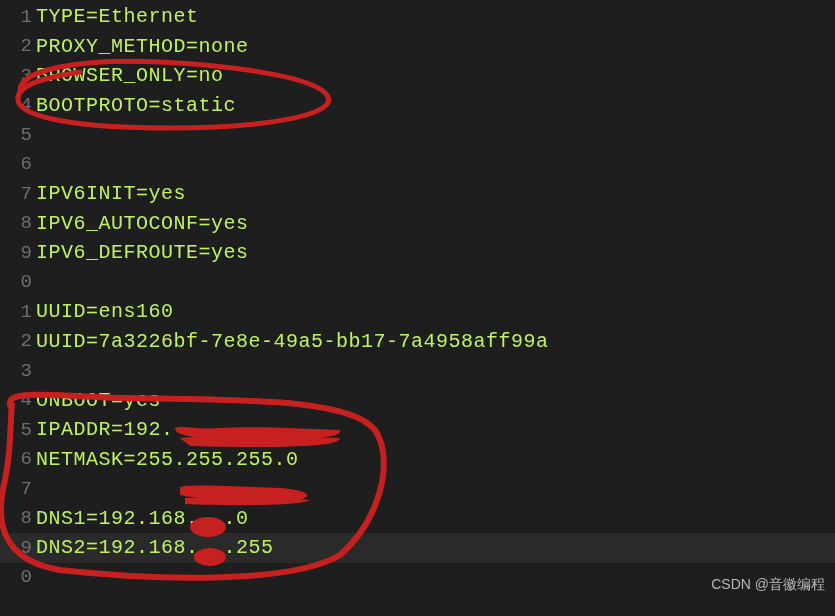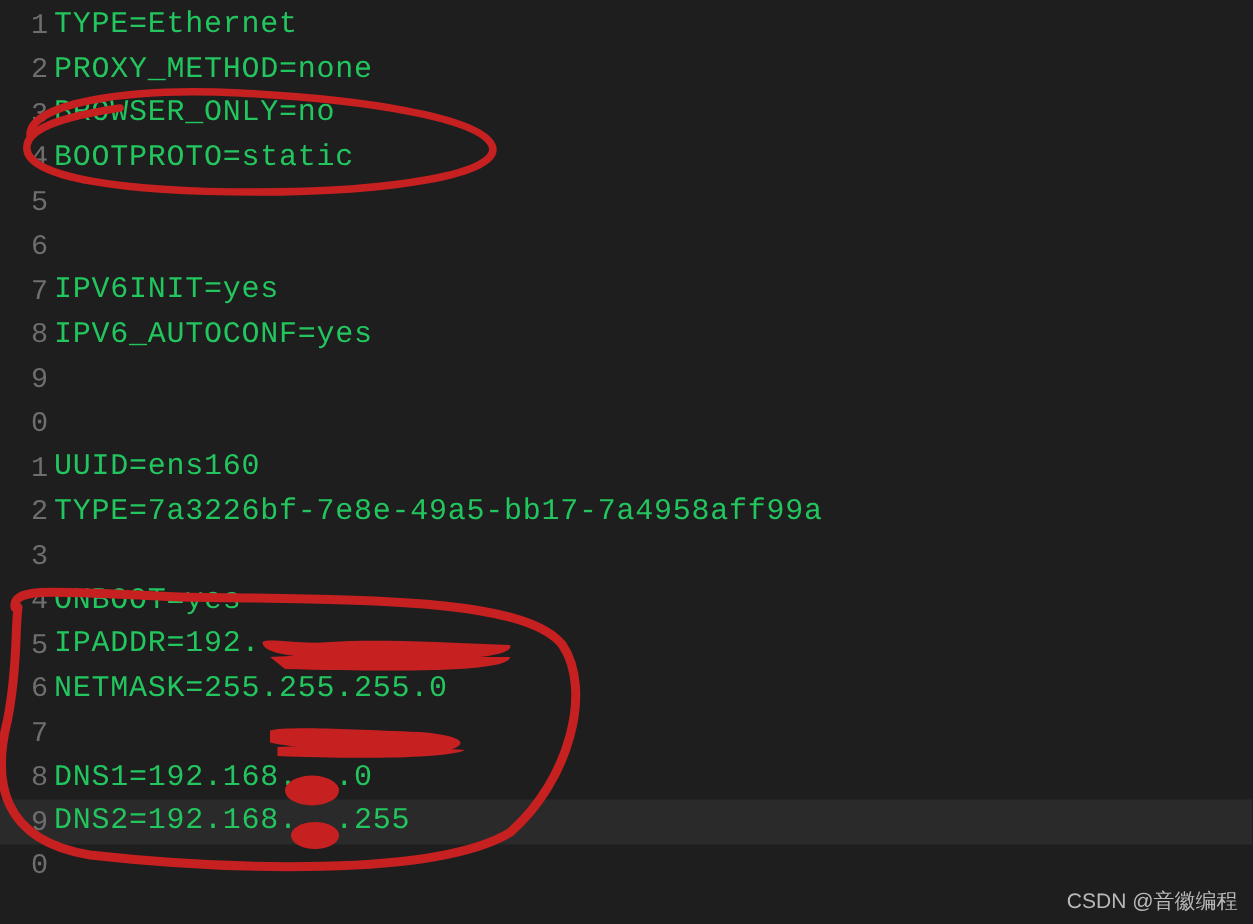--- a/index.html
+++ b/index.html
@@ -30,59 +30,59 @@
     }
     .line-num {
       width: 36px;
       text-align: right;
       color: #6e6e6e;
       font-size: 19px;
       padding-right: 4px;
       user-select: none;
     }
     .line-content {
-      color: #22c55e;
+      color: #bef264;
       letter-spacing: 0.5px;
     }
     .highlighted-row {
       background: #2a2a2a;
     }
     .annotation-layer {
       position: absolute;
       top: 0;
       left: 0;
       width: 100%;
       height: 100%;
       pointer-events: none;
     }
     .watermark {
       position: absolute;
-      bottom: 6px;
+      bottom: 22px;
       right: 10px;
       color: #b8b8b8;
       font-family: sans-serif;
       font-size: 14px;
     }
   </style>
 </head>
 <body>
 
 <div class="editor">
     <div class="line"><span class="line-num">1</span><span class="line-content">TYPE=Ethernet</span></div>
     <div class="line"><span class="line-num">2</span><span class="line-content">PROXY_METHOD=none</span></div>
     <div class="line"><span class="line-num">3</span><span class="line-content">BROWSER_ONLY=no</span></div>
     <div class="line"><span class="line-num">4</span><span class="line-content">BOOTPROTO=static</span></div>
     <div class="line"><span class="line-num">5</span></div>
     <div class="line"><span class="line-num">6</span></div>
     <div class="line"><span class="line-num">7</span><span class="line-content">IPV6INIT=yes</span></div>
     <div class="line"><span class="line-num">8</span><span class="line-content">IPV6_AUTOCONF=yes</span></div>
-    <div class="line"><span class="line-num">9</span></div>
+    <div class="line"><span class="line-num">9</span><span class="line-content">IPV6_DEFROUTE=yes</span></div>
     <div class="line"><span class="line-num">0</span></div>
     <div class="line"><span class="line-num">1</span><span class="line-content">UUID=ens160</span></div>
-    <div class="line"><span class="line-num">2</span><span class="line-content">TYPE=7a3226bf-7e8e-49a5-bb17-7a4958aff99a</span></div>
+    <div class="line"><span class="line-num">2</span><span class="line-content">UUID=7a3226bf-7e8e-49a5-bb17-7a4958aff99a</span></div>
     <div class="line"><span class="line-num">3</span></div>
     <div class="line"><span class="line-num">4</span><span class="line-content">ONBOOT=yes</span></div>
     <div class="line"><span class="line-num">5</span><span class="line-content">IPADDR=192.</span></div>
     <div class="line"><span class="line-num">6</span><span class="line-content">NETMASK=255.255.255.0</span></div>
     <div class="line"><span class="line-num">7</span></div>
     <div class="line"><span class="line-num">8</span><span class="line-content">DNS1=192.168.  .0</span></div>
     <div class="line highlighted-row"><span class="line-num">9</span><span class="line-content">DNS2=192.168.  .255</span></div>
     <div class="line"><span class="line-num">0</span><span class="line-content"></span></div>
   </div>
 

